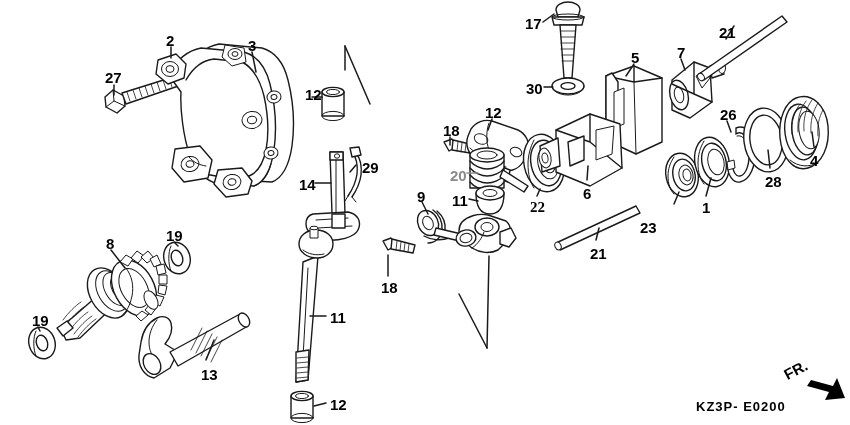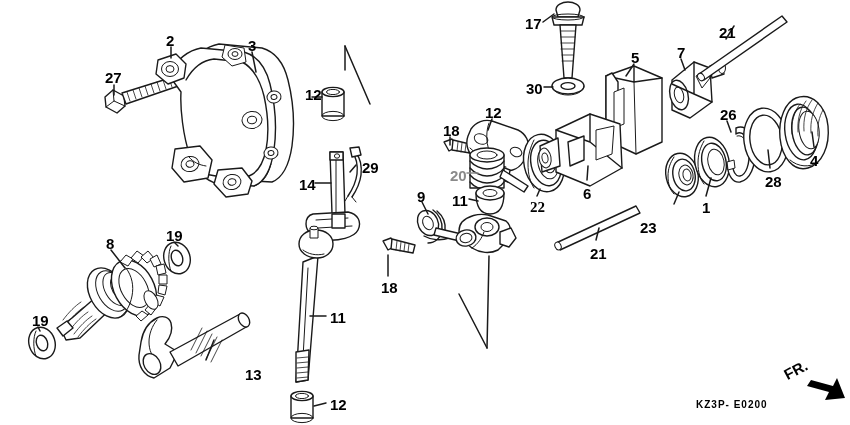--- a/index.html
+++ b/index.html
@@ -35,21 +35,21 @@
     letter-spacing: 0px;
   }
   .callout-label.dim {
     color: #8a8a8a;
   }
   #diagram-code {
     position: absolute;
     left: 696px;
     top: 399px;
     font-family: "Liberation Sans", sans-serif;
-    font-size: 10px;
+    font-size: 13px;
     font-weight: bold;
     letter-spacing: 1px;
     color: #000000;
     white-space: nowrap;
   }
   #fr-indicator {
     position: absolute;
     left: 781px;
     top: 362px;
     width: 66px;
@@ -499,21 +499,21 @@
   <div id="callout-layer">
       <div class="callout-label" style="left: 105px; top: 70px;">27</div>
       <div class="callout-label" style="left: 166px; top: 33px;">2</div>
       <div class="callout-label" style="left: 248px; top: 38px;">3</div>
       <div class="callout-label" style="left: 305px; top: 87px;">12</div>
       <div class="callout-label" style="left: 362px; top: 160px;">29</div>
       <div class="callout-label" style="left: 299px; top: 177px;">14</div>
       <div class="callout-label" style="left: 106px; top: 236px;">8</div>
       <div class="callout-label" style="left: 166px; top: 228px;">19</div>
       <div class="callout-label" style="left: 32px; top: 313px;">19</div>
-      <div class="callout-label" style="left: 201px; top: 367px; margin-left: 44px;">13</div>
+      <div class="callout-label" style="left: 201px; top: 367px;">13</div>
       <div class="callout-label" style="left: 330px; top: 310px;">11</div>
       <div class="callout-label" style="left: 330px; top: 397px;">12</div>
       <div class="callout-label" style="left: 443px; top: 123px;">18</div>
       <div class="callout-label" style="left: 485px; top: 105px;">12</div>
       <div class="callout-label dim" style="left: 450px; top: 168px;">20</div>
       <div class="callout-label" style="left: 452px; top: 193px;">11</div>
       <div class="callout-label" style="left: 530px; top: 200px; font-family: Liberation Serif, serif;">22</div>
       <div class="callout-label" style="left: 417px; top: 189px;">9</div>
       <div class="callout-label" style="left: 381px; top: 280px;">18</div>
       <div class="callout-label" style="left: 525px; top: 16px;">17</div>

